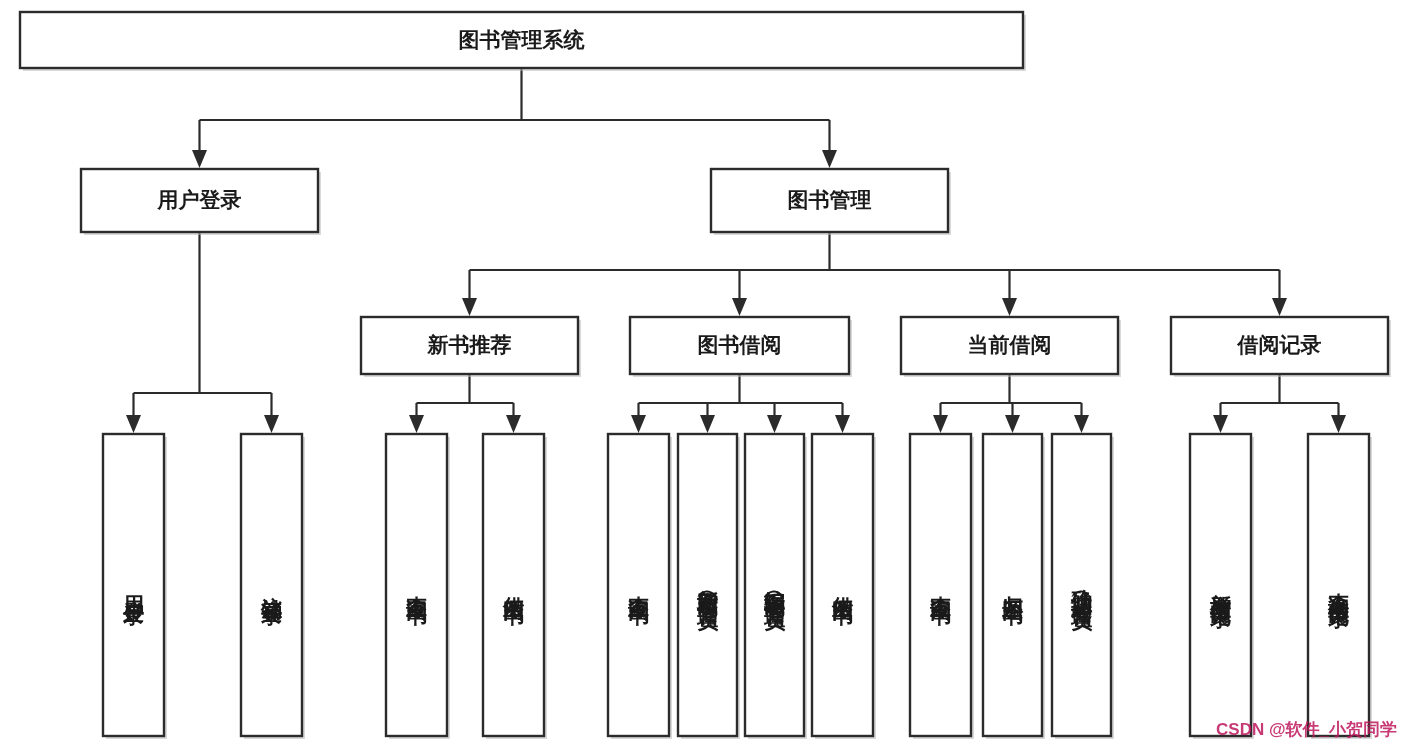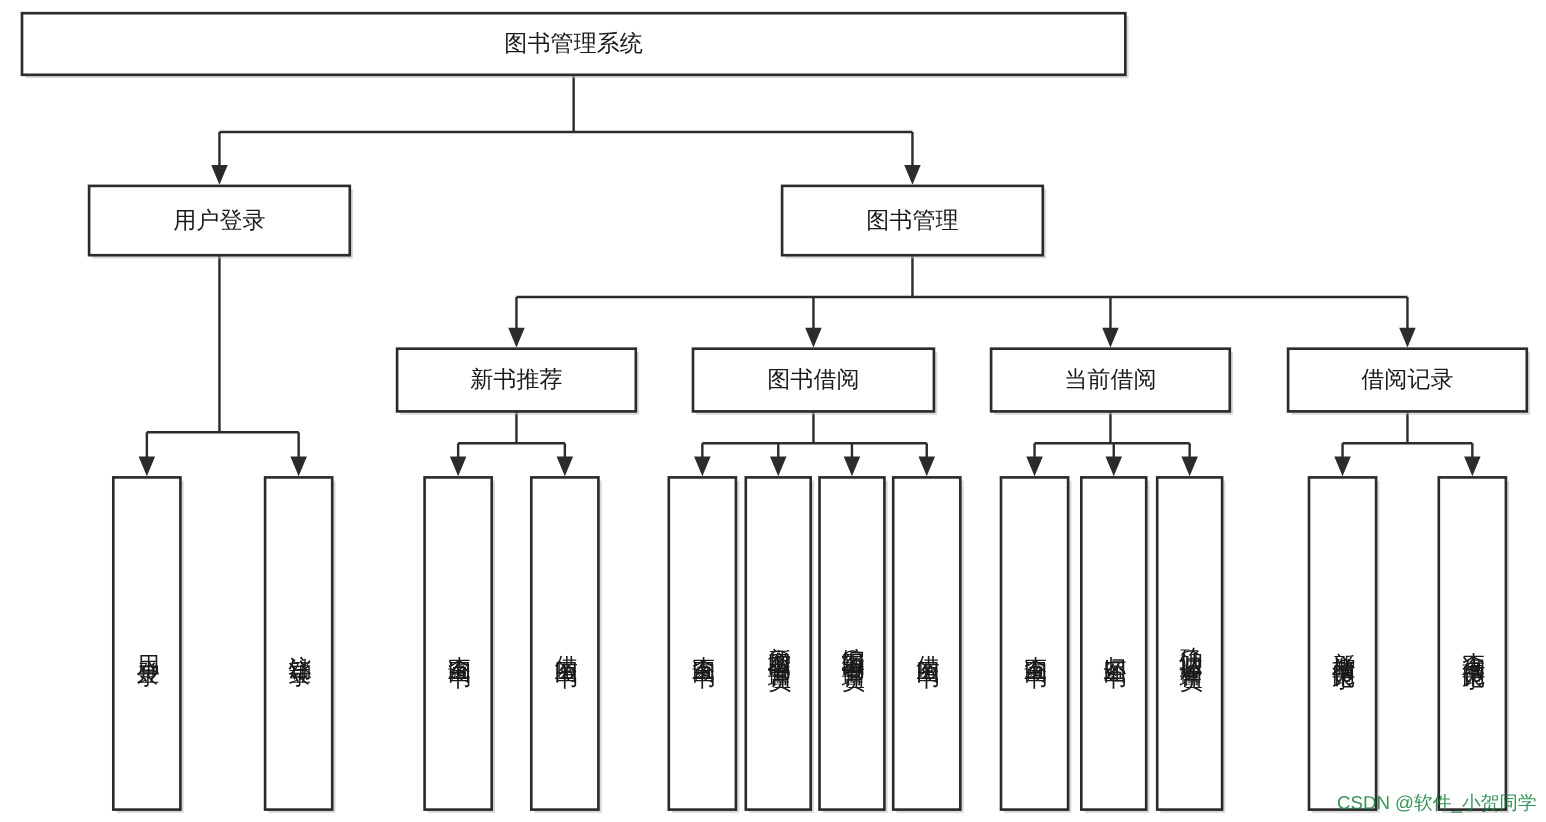--- a/index.html
+++ b/index.html
@@ -10,20 +10,21 @@
   }
   body {
     font-family: "Liberation Sans", "DejaVu Sans", sans-serif;
   }
   #diagram-root {
     position: relative;
     width: 1405px;
     height: 747px;
     background: #ffffff;
     overflow: hidden;
+    font-weight: bold;
   }
   #diagram-svg {
     position: absolute;
     left: 0;
     top: 0;
     width: 1405px;
     height: 747px;
   }
   .node-box {
     fill: #ffffff;
@@ -68,21 +69,21 @@
     color: #1a1a1a;
     white-space: nowrap;
     text-align: center;
   }
   .watermark {
     position: absolute;
     right: 8px;
     bottom: 6px;
     font-family: "Liberation Sans", "DejaVu Sans", sans-serif;
     font-size: 17px;
-    color: #15803d;
+    color: #be185d;
     opacity: 0.85;
     white-space: nowrap;
     pointer-events: none;
   }
 </style>
 </head>
 <body>
 
 <div id="diagram-root">
 

